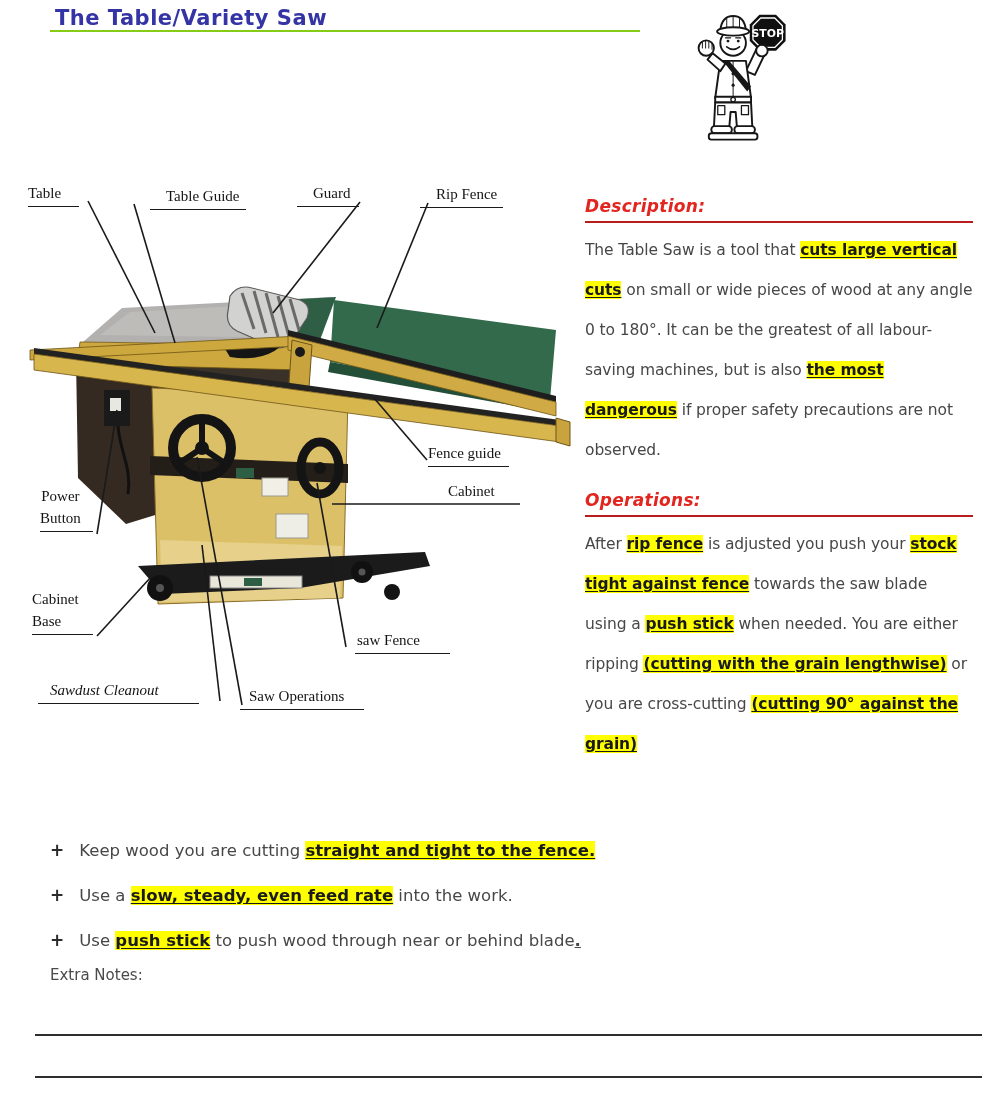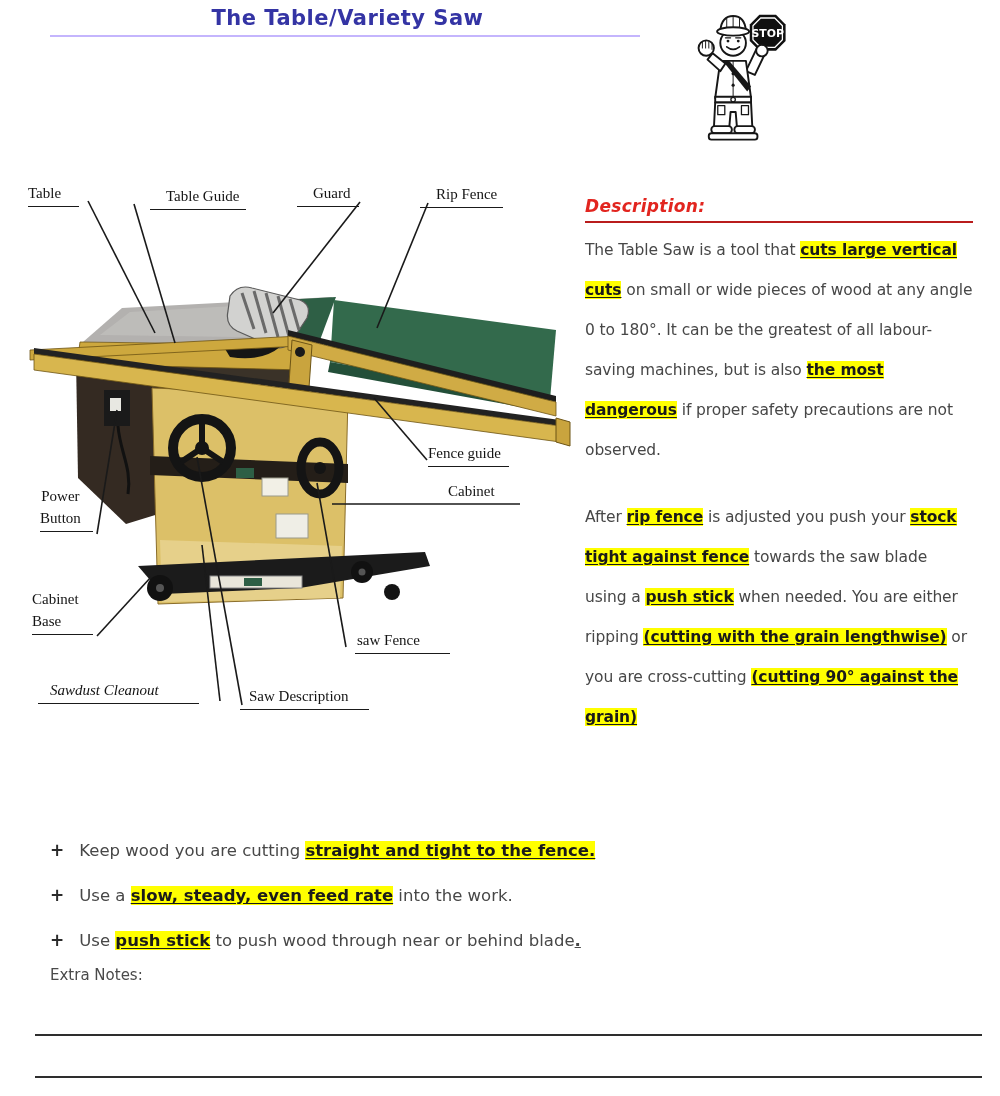--- a/index.html
+++ b/index.html
@@ -3,21 +3,21 @@
 <meta charset="utf-8">
 <style>
   html,body { margin:0; padding:0; background:#ffffff; }
   #page {
     position:relative; width:1000px; height:1096px; background:#ffffff;
     font-family:"DejaVu Sans", sans-serif; overflow:hidden;
   }
   
   .title-wrap {
     position:absolute; left:50px; top:6px; width:590px;
-    border-bottom:2px solid #c4b5fd; padding-bottom:5px;text-align:center;
+    border-bottom:2px solid #84cc16; 
   }
   .title {
     font-size:21px; font-weight:bold; color:#3434a4; letter-spacing:0.5px;
     padding-left:5px;
   }
   
   .label {
     position:absolute; font-family:"Liberation Serif", serif; font-size:15px;
     color:#141414; white-space:pre-line; line-height:1.45; z-index:3;
   }
@@ -190,30 +190,33 @@
   <div class="label ul" style="left:297px; top:183px; padding-left:16px; padding-right:8px;">Guard</div>
   <div class="label ul" style="left:420px; top:184px; padding-left:16px; padding-right:6px;">Rip Fence</div>
   <div class="label ul" style="left:40px; top:486px; padding-right:12px;text-align:center;">Power
 Button</div>
   <div class="label ul" style="left:428px; top:443px; padding-right:8px;">Fence guide</div>
   <div class="label" style="left:448px; top:481px;">Cabinet</div>
   <div class="label ul" style="left:32px; top:589px; padding-right:14px;">Cabinet
 Base</div>
   <div class="label ul" style="left:355px; top:630px; padding-left:2px; padding-right:30px;">saw Fence</div>
   <div class="label ul" style="left:38px; top:680px; padding-left:12px; padding-right:40px;font-style:italic;">Sawdust Cleanout</div>
-  <div class="label ul" style="left:240px; top:686px; padding-left:9px; padding-right:20px;">Saw Description</div>
+  <div class="label ul" style="left:240px; top:686px; padding-left:9px; padding-right:20px;">Saw Operations</div>
 
   <div class="col-section" style="top:196px;">
     <div class="head-rule">
       <span class="red-head">Description:</span>
     </div>
     <div class="body-par"><span>The Table Saw is a tool that </span><span class="hl">cuts large vertical cuts</span><span> on small or wide pieces of wood at any angle 0 to 180°. It can be the greatest of all labour-saving machines, but is also </span><span class="hl">the most dangerous</span><span> if proper safety precautions are not observed.</span></div>
   </div>
 
   <div class="col-section" style="top:490px;">
+    <div class="head-rule">
+      <span class="red-head">Operations:</span>
+    </div>
     <div class="body-par"><span>After </span><span class="hl">rip fence</span><span> is adjusted you push your </span><span class="hl">stock tight against fence</span><span> towards the saw blade using a </span><span class="hl">push stick</span><span> when needed. You are either ripping </span><span class="hl">(cutting with the grain lengthwise)</span><span> or you are cross-cutting </span><span class="hl">(cutting 90° against the grain)</span></div>
   </div>
 
 
   <div class="bullets">
     <div class="bullet">
       <span class="marker">+</span>
       <span><span>Keep wood you are cutting </span><span class="hl">straight and tight to the fence.</span></span>
     </div>
     <div class="bullet">

